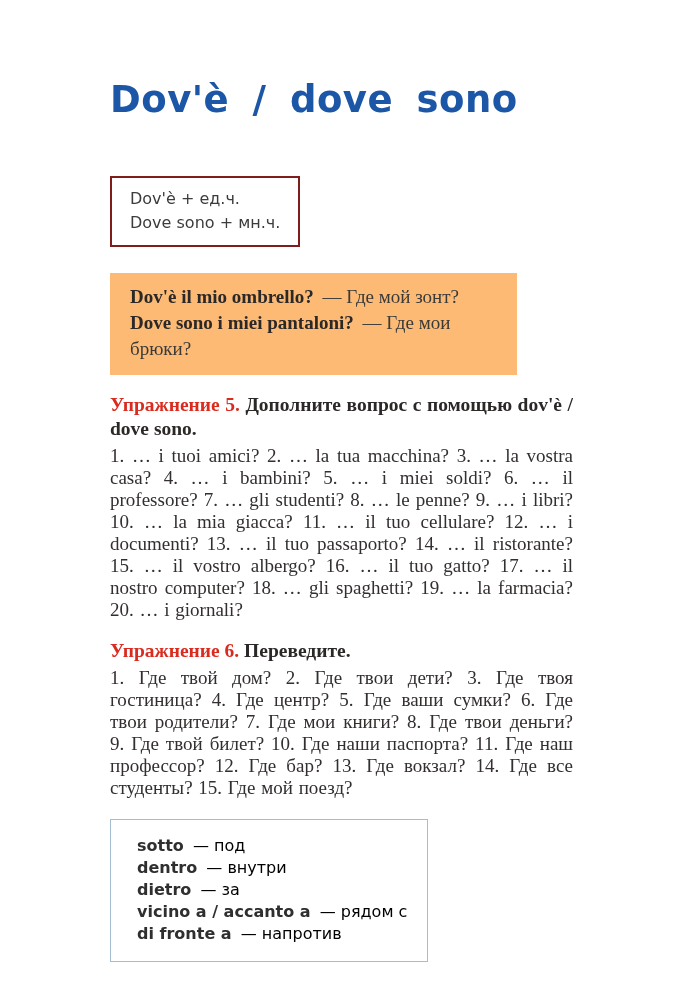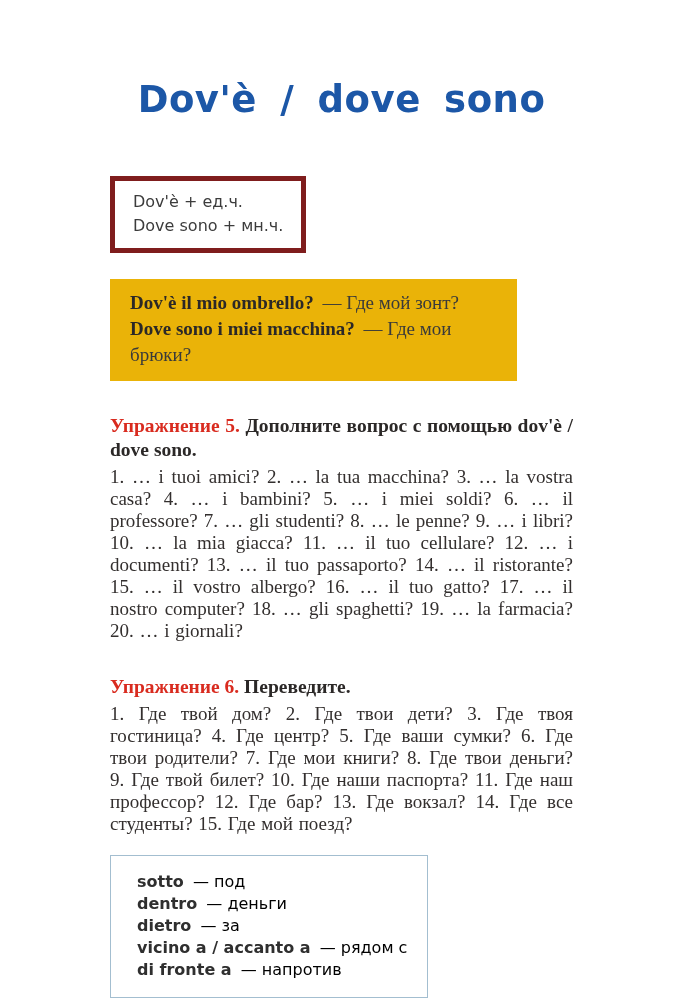--- a/index.html
+++ b/index.html
@@ -13,51 +13,50 @@
     overflow: hidden;
   }
   .page {
     width: 682px;
     height: 1000px;
     padding: 0 109px 0 110px;
     position: relative;
   }
   .page-title {
     margin-top: 78px;
-    text-align: center;
     font-family: "DejaVu Sans", sans-serif;
     font-weight: bold;
     font-size: 37px;
     letter-spacing: 0.5px;
     word-spacing: 10px;
     color: #1c57a7;
   }
   .rule-box {
     margin-top: 55px;
     display: inline-block;
-    border: 5px solid #7f1d1d;
+    border: 2px solid #7f1d1d;
     padding: 9px 18px 10px 18px;
     font-family: "DejaVu Sans", sans-serif;
     font-size: 16px;
     line-height: 24px;
     color: #3c3c3c;
   }
   .example-box {
     margin-top: 26px;
     width: 407px;
-    background: #eab308;
+    background: #fdba74;
     padding: 11px 34px 13px 20px;
     font-size: 19px;
     line-height: 26px;
     color: #3a3a3a;
   }
   .example-line .it { font-weight: bold; color: #2b2827; }
   .example-line .ru { margin-left: 4px; }
   .exercise-heading {
-    margin-top: 33px;
+    margin-top: 18px;
     font-size: 19.5px;
     line-height: 24px;
     font-weight: bold;
     text-align: justify;
   }
   .exercise-heading .ex-label { color: #d92b1f; }
   .exercise-heading .ex-instruction { color: #2b2827; }
   .exercise-body {
     margin-top: 4px;
     font-size: 19px;
@@ -103,21 +102,21 @@
       <div>Dove sono + мн.ч.</div>
     </div>
   </div>
 
   <div class="example-box">
     <div class="example-line">
       <span class="it">Dov'è il mio ombrello?</span>
       <span class="ru">— Где мой зонт?</span>
     </div>
     <div class="example-line">
-      <span class="it">Dove sono i miei macchina?</span>
+      <span class="it">Dove sono i miei pantaloni?</span>
       <span class="ru">— Где мои брюки?</span>
     </div>
   </div>
 
   <div class="exercise-heading">
     <span class="ex-label">Упражнение 5.</span>
     <span class="ex-instruction">Дополните вопрос с помощью dov'è / dove sono.</span>
   </div>
   <p class="exercise-body">1. … i tuoi amici? 2. … la tua macchina? 3. … la vostra casa? 4. … i bambini? 5. … i miei soldi? 6. … il professore? 7. … gli studenti? 8. … le penne? 9. … i libri? 10. … la mia giacca? 11. … il tuo cellulare? 12. … i documenti? 13. … il tuo passaporto? 14. … il ristorante? 15. … il vostro albergo? 16. … il tuo gatto? 17. … il nostro computer? 18. … gli spaghetti? 19. … la farmacia? 20. … i giornali?</p>
 
@@ -128,21 +127,21 @@
   <p class="exercise-body">1. Где твой дом? 2. Где твои дети? 3. Где твоя гостиница? 4. Где центр? 5. Где ваши сумки? 6. Где твои родители? 7. Где мои книги? 8. Где твои деньги? 9. Где твой билет? 10. Где наши паспорта? 11. Где наш профессор? 12. Где бар? 13. Где вокзал? 14. Где все студенты? 15. Где мой поезд?</p>
 
   <div>
     <div class="prepositions-box">
       <div class="prep-line">
         <span class="it">sotto</span>
         <span class="ru">— под</span>
       </div>
       <div class="prep-line">
         <span class="it">dentro</span>
-        <span class="ru">— деньги</span>
+        <span class="ru">— внутри</span>
       </div>
       <div class="prep-line">
         <span class="it">dietro</span>
         <span class="ru">— за</span>
       </div>
       <div class="prep-line">
         <span class="it">vicino a / accanto a</span>
         <span class="ru">— рядом с</span>
       </div>
       <div class="prep-line">

